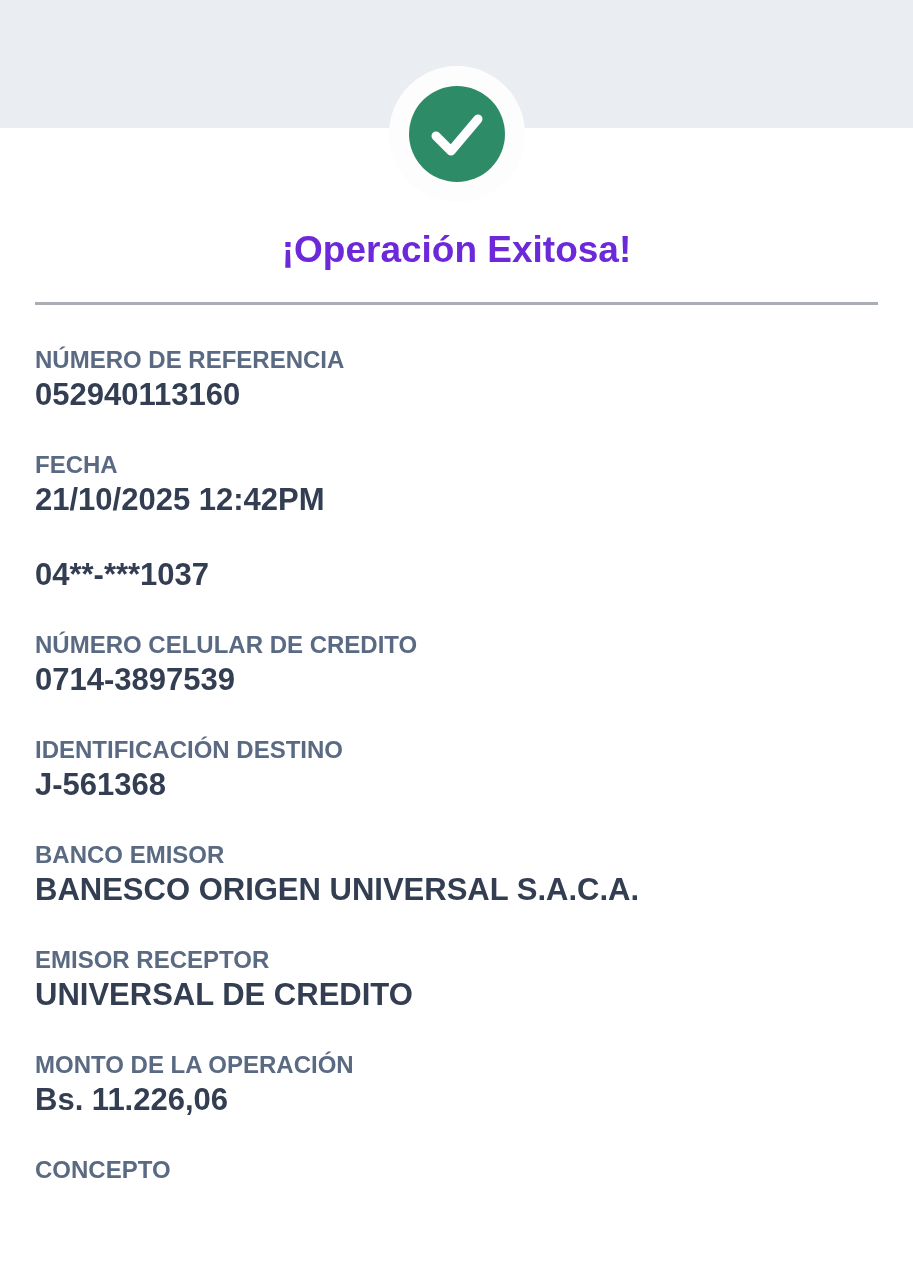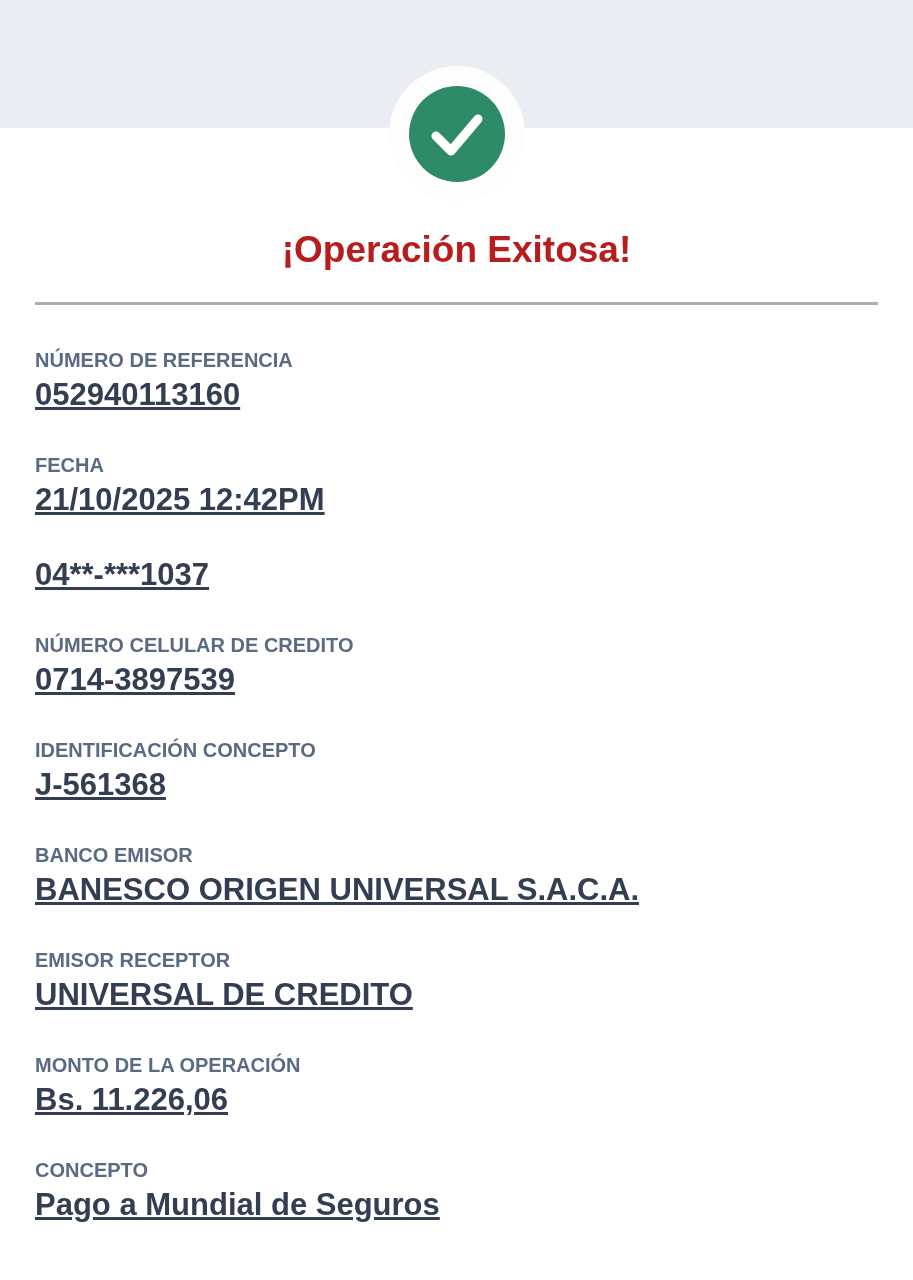--- a/index.html
+++ b/index.html
@@ -35,46 +35,45 @@
     background: #2e8b68;
     display: flex;
     align-items: center;
     justify-content: center;
   }
   .title {
     margin-top: 100px;
     text-align: center;
     font-size: 37px;
     font-weight: 700;
-    color: #b91c1c;
+    color: #6d28d9;
     line-height: 44px;
   }
   .divider {
     border: none;
     border-top: 3px solid #a9aeb5;
     margin: 30px 35px 0 35px;
   }
   .fields {
     margin: 40px 35px 0 35px;
   }
   .field {
     margin-bottom: 35px;
   }
   .field .label {
-    font-size: 20px;
+    font-size: 24px;
     font-weight: 600;
     color: #5a6a83;
     line-height: 30px;
   }
   .field .value {
     font-size: 31px;
     font-weight: 700;
     color: #333e52;
     line-height: 40px;
-    text-decoration: underline;
   }
 </style>
 </head>
 <body>
 
 <div class="top-band"></div>
 
 <div class="icon-halo">
   <div class="icon-circle">
     <svg width="96" height="96" viewBox="0 0 96 96" aria-hidden="true">
@@ -102,37 +101,36 @@
   <div class="field">
     <div class="value">04**-***1037</div>
   </div>
 
   <div class="field">
     <div class="label">NÚMERO CELULAR DE CREDITO</div>
     <div class="value">0714-3897539</div>
   </div>
 
   <div class="field">
-    <div class="label">IDENTIFICACIÓN CONCEPTO</div>
+    <div class="label">IDENTIFICACIÓN DESTINO</div>
     <div class="value">J-561368</div>
   </div>
 
   <div class="field">
     <div class="label">BANCO EMISOR</div>
     <div class="value">BANESCO ORIGEN UNIVERSAL S.A.C.A.</div>
   </div>
 
   <div class="field">
     <div class="label">EMISOR RECEPTOR</div>
     <div class="value">UNIVERSAL DE CREDITO</div>
   </div>
 
   <div class="field">
     <div class="label">MONTO DE LA OPERACIÓN</div>
     <div class="value">Bs. 11.226,06</div>
   </div>
 
   <div class="field">
     <div class="label">CONCEPTO</div>
-    <div class="value">Pago a Mundial de Seguros</div>
   </div>
 
 </div>
 
 </body></html>

